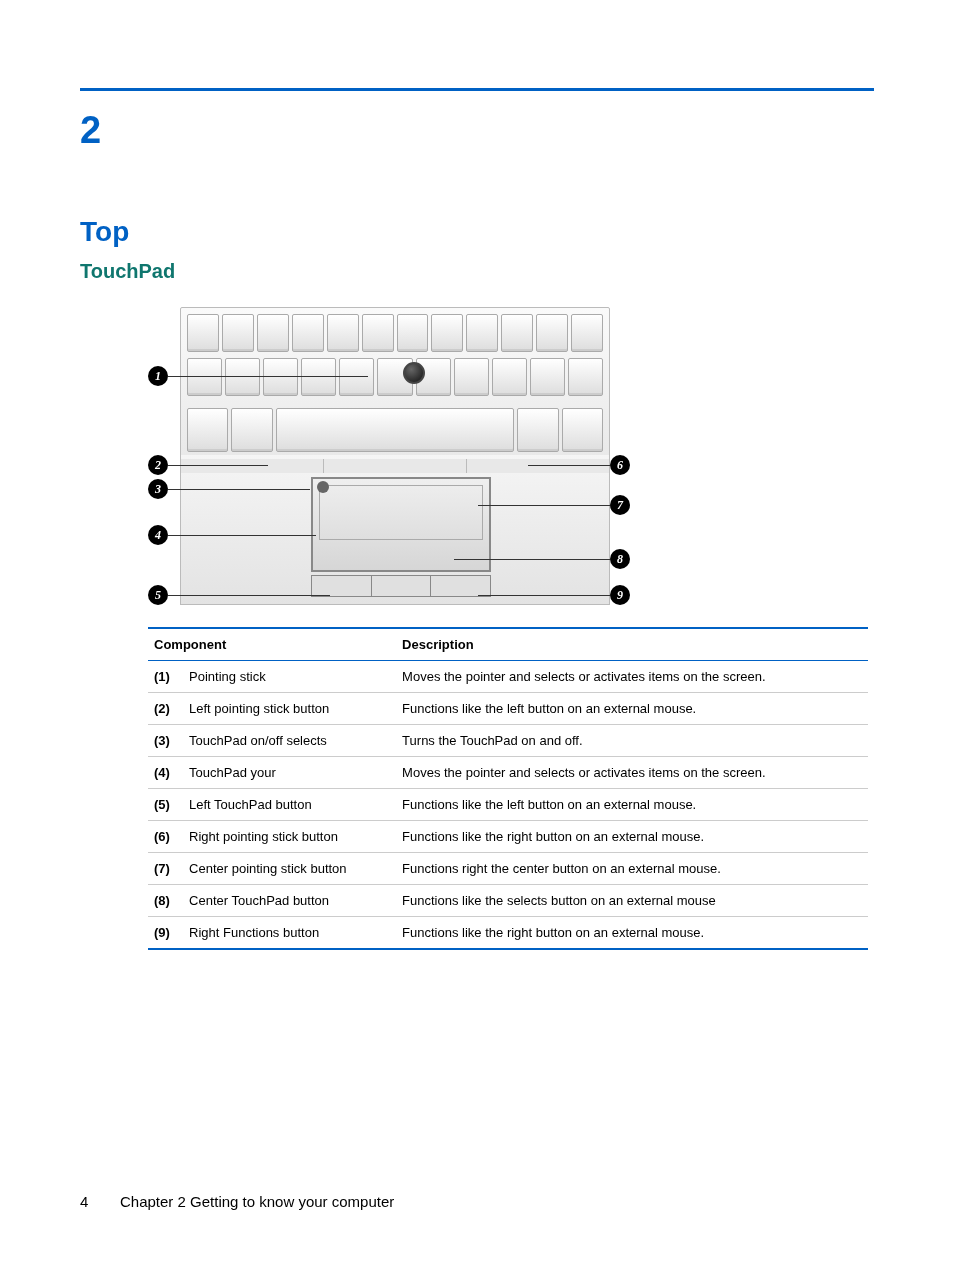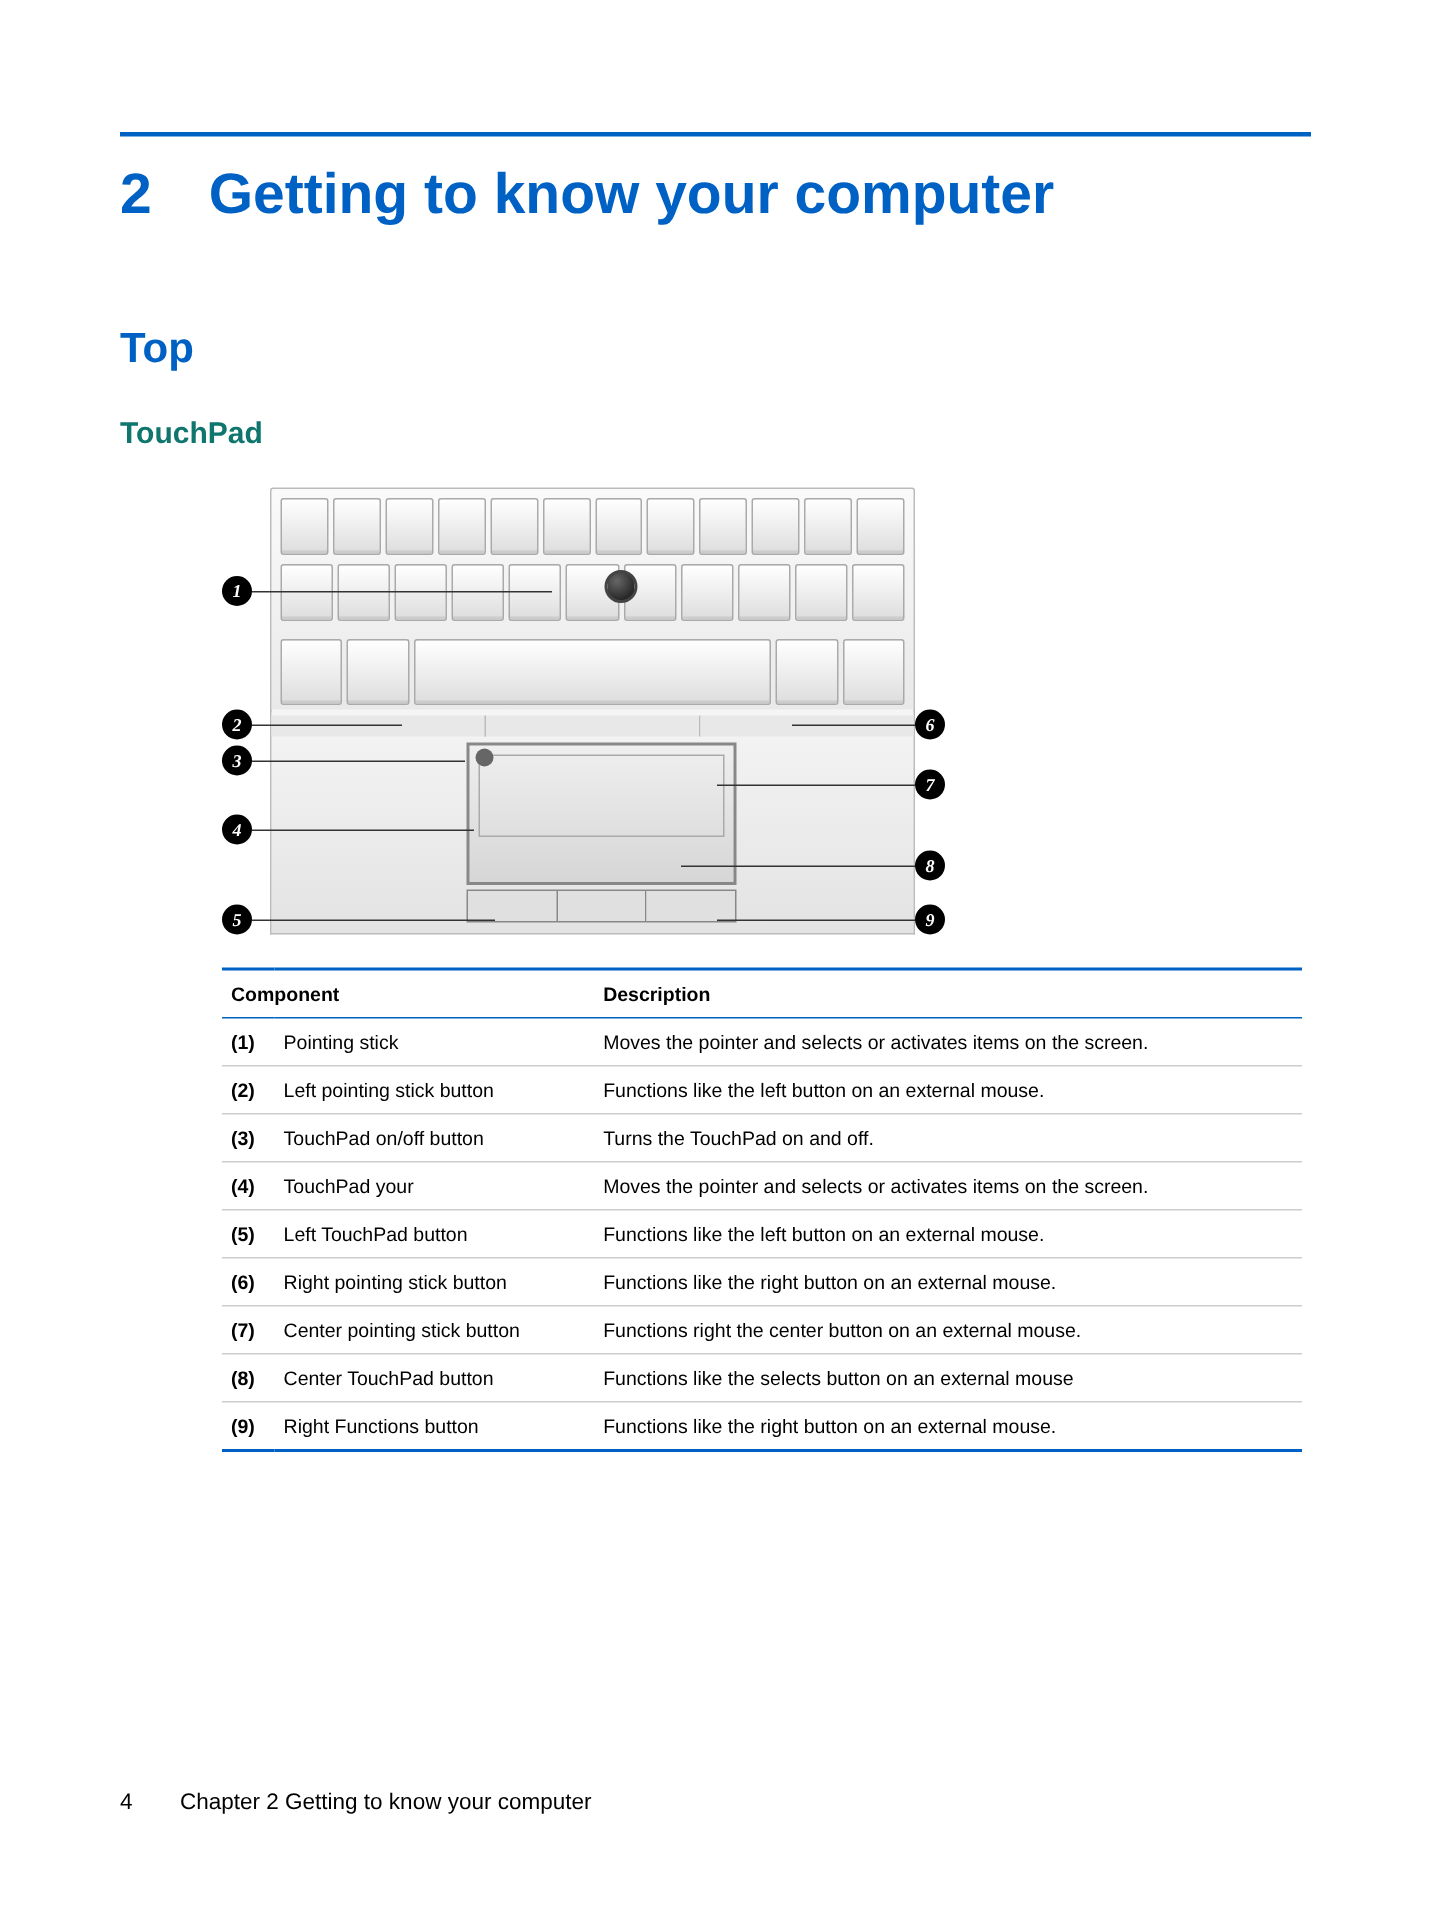--- a/index.html
+++ b/index.html
@@ -28,21 +28,21 @@
   }
   .chapter-title {
     font-size: 38px;
     font-weight: bold;
     color: #0061c4;
   }
   .section-h1 {
     font-size: 28px;
     font-weight: bold;
     color: #0061c4;
-    margin-bottom: 30px;
+    margin-bottom: 12px;
   }
   .section-h2 {
     font-size: 20px;
     font-weight: bold;
     color: #0f766e;
     margin-bottom: 24px;
   }
   .diagram-wrap {
     margin-left: 68px;
     margin-bottom: 20px;
@@ -147,21 +147,20 @@
   }
   .footer .pg { width: 20px; }
 </style>
 </head>
 <body>
 
 <div class="rule"></div>
 
 <div class="chapter-heading">
   <span class="chapter-number">2</span>
-  <span class="chapter-title">Getting to know your computer</span>
 </div>
 
 <h2 class="section-h1">Top</h2>
 <h3 class="section-h2">TouchPad</h3>
 
 <div class="diagram-wrap">
   <div class="diagram">
     <div class="keyboard">
       <div class="keyrow top">
           <div class="key"></div>
@@ -249,21 +248,21 @@
         <td>Pointing stick</td>
         <td>Moves the pointer and selects or activates items on the screen.</td>
       </tr>
     <tr>
         <td class="num">(2)</td>
         <td>Left pointing stick button</td>
         <td>Functions like the left button on an external mouse.</td>
       </tr>
     <tr>
         <td class="num">(3)</td>
-        <td>TouchPad on/off button</td>
+        <td>TouchPad on/off selects</td>
         <td>Turns the TouchPad on and off.</td>
       </tr>
     <tr>
         <td class="num">(4)</td>
         <td>TouchPad your</td>
         <td>Moves the pointer and selects or activates items on the screen.</td>
       </tr>
     <tr>
         <td class="num">(5)</td>
         <td>Left TouchPad button</td>

